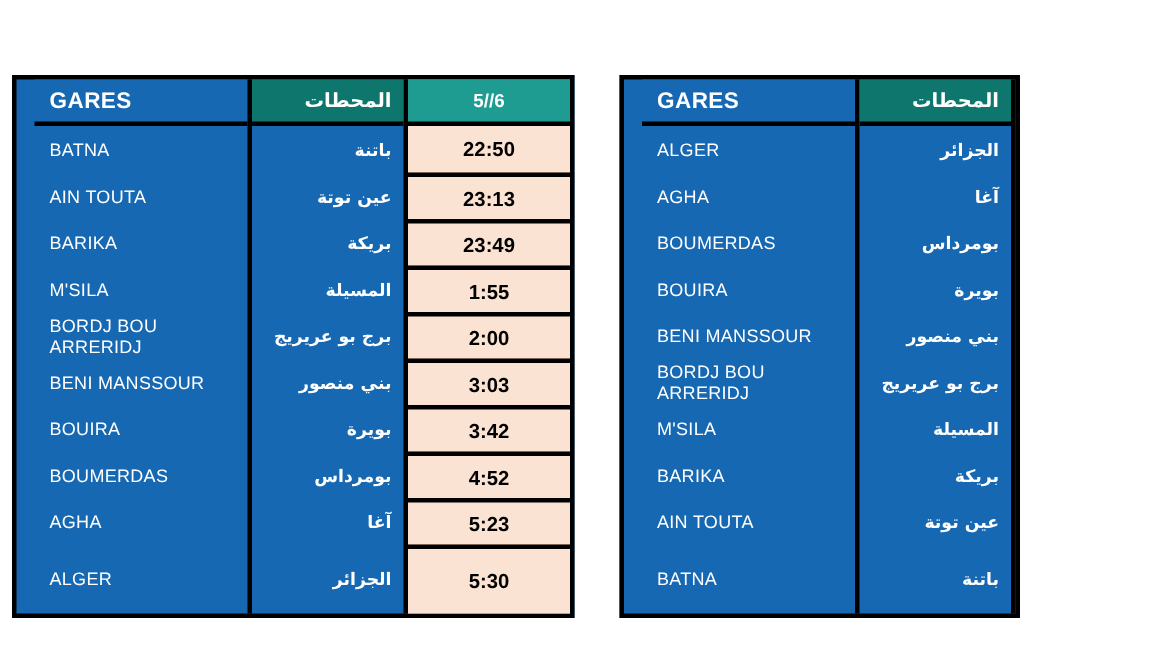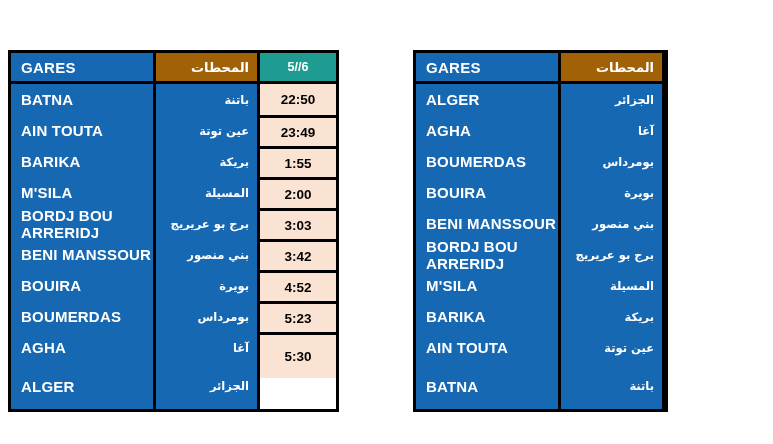--- a/index.html
+++ b/index.html
@@ -8,41 +8,42 @@
     font-family:"Liberation Sans", sans-serif;
     position:relative; overflow:hidden;
   }
   .canvas { position:absolute; left:0; top:0; width:773px; height:444px; background:#ffffff; }
 
   .timetable {
     position:absolute; top:50px;
     display:flex;
     border:3px solid #000000;
     background:#1668B2;
+    padding-left:12px;
   }
   .timetable.left  { left:8px; }
   .timetable.right { left:413px; }
 
   .col { display:flex; flex-direction:column; }
   .col-gares { width:142px; }
   .col-ar    { width:101px; border-left:3px solid #000000; border-right:3px solid #000000; }
-  .col-time  { width:76px;  background:#ffffff; }
+  .col-time  { width:108px;  background:#f97316; }
 
   .cell { box-sizing:border-box; display:flex; align-items:center; height:31px; flex:none; }
   .cell.tall { height:46px; }
 
   
   .hdr { height:31px; border-bottom:3px solid #000000; }
   .hdr-gares { background:#1668B2; color:#ffffff; font-weight:bold; font-size:15px; padding-left:10px; letter-spacing:0.3px; }
-  .hdr-ar    { background:#a16207; color:#ffffff; font-weight:bold; font-size:13px; justify-content:flex-end; padding-right:8px;
+  .hdr-ar    { background:#0f766e; color:#ffffff; font-weight:bold; font-size:13px; justify-content:flex-end; padding-right:8px;
                font-family:"DejaVu Sans", sans-serif; }
   .hdr-time  { background:#1E9C92; color:#ffffff; font-weight:bold; font-size:12.5px; justify-content:center; }
 
   
-  .gare { color:#ffffff; font-weight:bold; font-size:15px; padding-left:10px; letter-spacing:0.2px; }
+  .gare { color:#ffffff; font-weight:normal; font-size:12px; padding-left:10px; letter-spacing:0.2px; }
   .ar   { color:#ffffff; font-weight:bold; font-size:11.5px; justify-content:flex-end; padding-right:8px;
           font-family:"DejaVu Sans", sans-serif; }
   .time { color:#000000; font-weight:bold; font-size:13.5px; justify-content:center; background:#FBE3D3; }
 
   
   .timetable.left  .col-time .time + .time { border-top:3px solid #000000; }
   .timetable.right .col-time .time + .time { border-top:2px solid #1F4E79; }
 </style>
 </head>
 <body>
@@ -72,20 +73,21 @@
       <div class="cell ar">برج بو عريريج</div>
       <div class="cell ar">بني منصور</div>
       <div class="cell ar">بويرة</div>
       <div class="cell ar">بومرداس</div>
       <div class="cell ar">آغا</div>
       <div class="cell ar tall">الجزائر</div>
     </div>
     <div class="col col-time">
       <div class="cell hdr hdr-time">5//6</div>
       <div class="cell time">22:50</div>
+      <div class="cell time">23:13</div>
       <div class="cell time">23:49</div>
       <div class="cell time">1:55</div>
       <div class="cell time">2:00</div>
       <div class="cell time">3:03</div>
       <div class="cell time">3:42</div>
       <div class="cell time">4:52</div>
       <div class="cell time">5:23</div>
       <div class="cell time tall">5:30</div>
     </div>
   </div>

